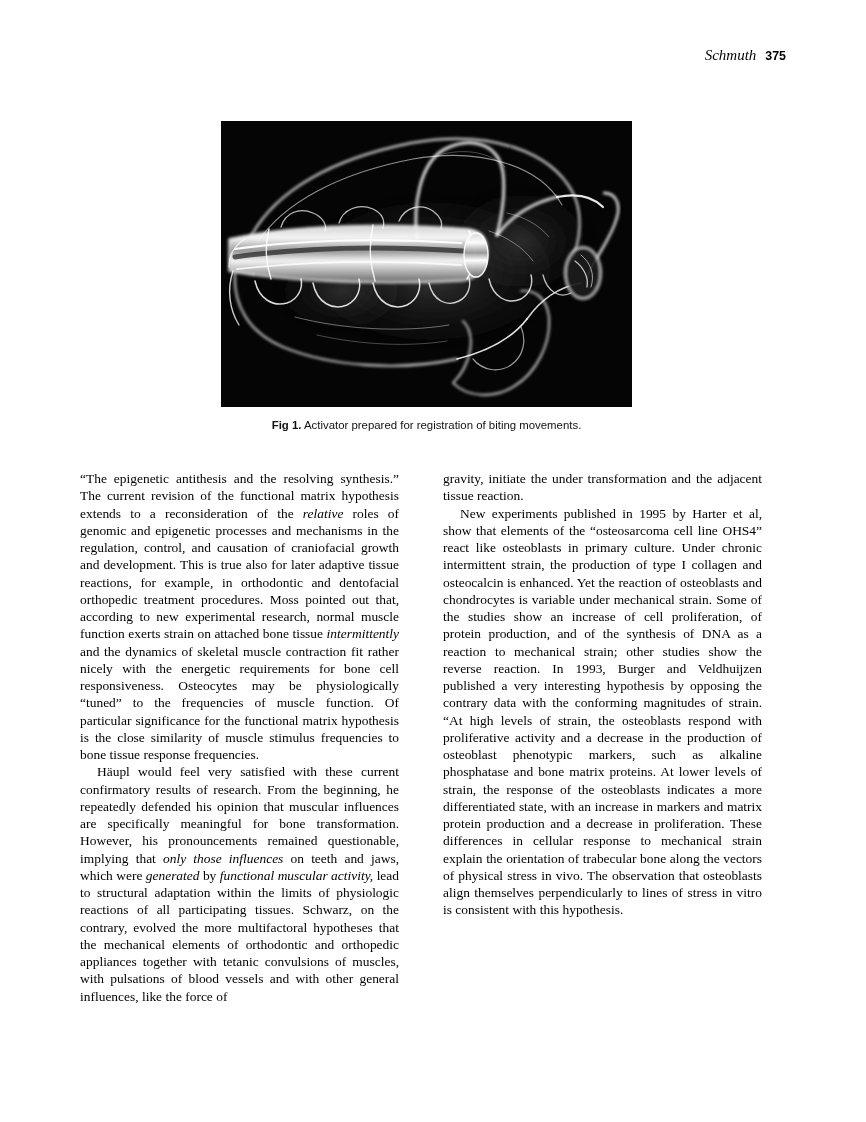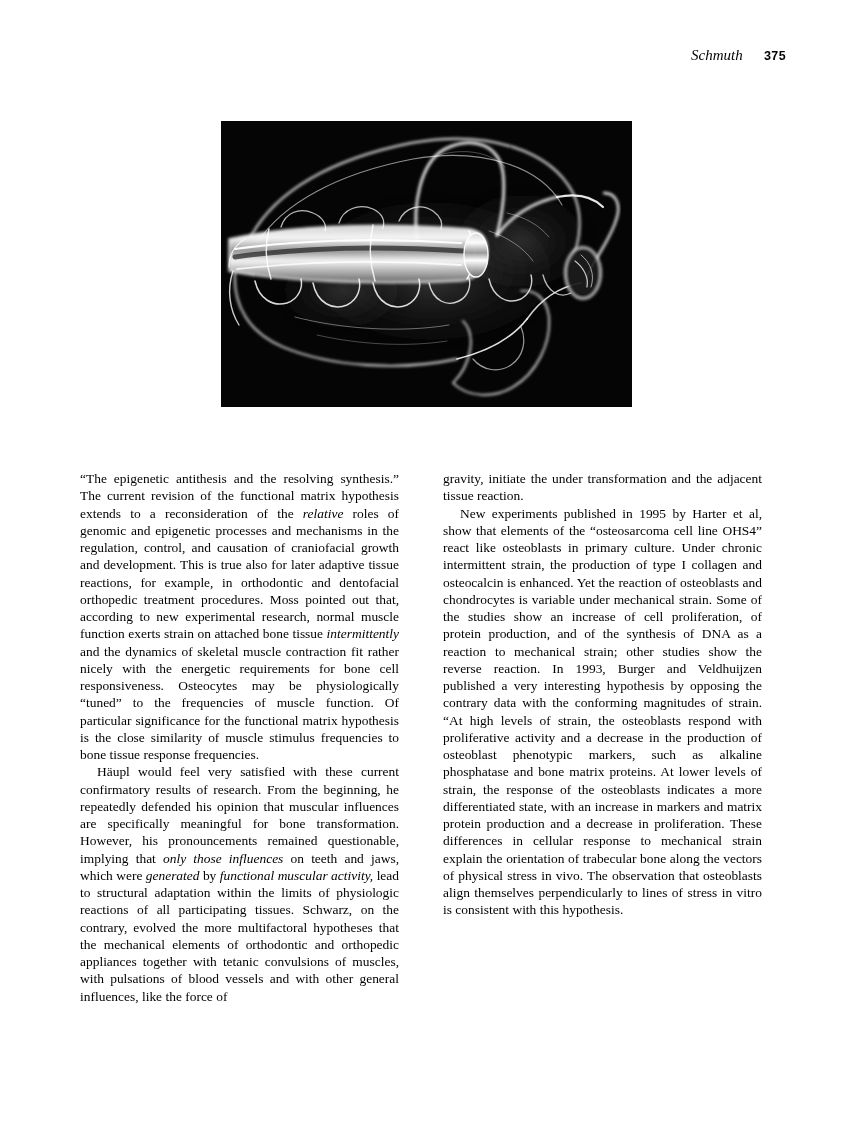--- a/index.html
+++ b/index.html
@@ -41,24 +41,24 @@
     top: 0;
     white-space: nowrap;
     line-height: 15.5px;
   }
   .rh-author {
     font-style: italic;
     font-size: 15px;
     margin-top: 24px;
   }
   .rh-page {
-    font-family: Liberation Mono, monospace;
+    font-family: Liberation Sans, sans-serif;
     font-weight: bold;
     font-size: 12.4px;
-    margin-left: 21px;
+    margin-left: 9px;
   }
 
   
   .figure-block {
     position: absolute;
     left: 221px;
     top: 121px;
     width: 411px;
   }
   .figure-image {
@@ -206,20 +206,23 @@
         <path d="M24 118 C14 124 8 134 8 146" stroke-width="1.3" opacity="0.75"></path>
 
         <path d="M74 196 C120 208 180 212 228 204" stroke-width="0.9" opacity="0.45"></path>
         <path d="M96 214 C140 224 188 226 226 220" stroke-width="0.8" opacity="0.35"></path>
         <path d="M268 110 C286 116 302 126 312 140" stroke-width="0.9" opacity="0.45"></path>
         <path d="M286 92 C304 96 318 104 328 116" stroke-width="0.9" opacity="0.4"></path>
         <path d="M212 36 C240 26 268 30 284 46" stroke-width="0.8" opacity="0.35"></path>
       </g>
     </svg>
   </div>
+  <div class="figure-caption">
+    <span class="cap-label">Fig 1.</span><span> Activator prepared for registration of biting movements.</span>
+  </div>
 </div>
 
 <div class="columns">
   <div class="column">
       <p><span>“The epigenetic antithesis and the resolving synthesis.” The current revision of the functional matrix hypothesis extends to a reconsideration of the </span><i>relative</i><span> roles of genomic and epigenetic processes and mechanisms in the regulation, control, and causation of craniofacial growth and development. This is true also for later adaptive tissue reactions, for example, in orthodontic and dentofacial orthopedic treatment procedures. Moss pointed out that, according to new experimental research, normal muscle function exerts strain on attached bone tissue </span><i>intermittently</i><span> and the dynamics of skeletal muscle contraction fit rather nicely with the energetic requirements for bone cell responsiveness. Osteocytes may be physiologically “tuned” to the frequencies of muscle function. Of particular significance for the functional matrix hypothesis is the close similarity of muscle stimulus frequencies to bone tissue response frequencies.</span></p>
       <p class="indent"><span>Häupl would feel very satisfied with these current confirmatory results of research. From the beginning, he repeatedly defended his opinion that muscular influences are specifically meaningful for bone transformation. However, his pronouncements remained questionable, implying that </span><i>only those influences</i><span> on teeth and jaws, which were </span><i>generated</i><span> by </span><i>functional muscular activity,</i><span> lead to structural adaptation within the limits of physiologic reactions of all participating tissues. Schwarz, on the contrary, evolved the more multifactoral hypotheses that the mechanical elements of orthodontic and orthopedic appliances together with tetanic convulsions of muscles, with pulsations of blood vessels and with other general influences, like the force of</span></p>
     </div>
   <div class="column">
       <p><span>gravity, initiate the under transformation and the adjacent tissue reaction.</span></p>
       <p class="indent"><span>New experiments published in 1995 by Harter et al, show that elements of the “osteosarcoma cell line OHS4” react like osteoblasts in primary culture. Under chronic intermittent strain, the production of type I collagen and osteocalcin is enhanced. Yet the reaction of osteoblasts and chondrocytes is variable under mechanical strain. Some of the studies show an increase of cell proliferation, of protein production, and of the synthesis of DNA as a reaction to mechanical strain; other studies show the reverse reaction. In 1993, Burger and Veldhuijzen published a very interesting hypothesis by opposing the contrary data with the conforming magnitudes of strain. “At high levels of strain, the osteoblasts respond with proliferative activity and a decrease in the production of osteoblast phenotypic markers, such as alkaline phosphatase and bone matrix proteins. At lower levels of strain, the response of the osteoblasts indicates a more differentiated state, with an increase in markers and matrix protein production and a decrease in proliferation. These differences in cellular response to mechanical strain explain the orientation of trabecular bone along the vectors of physical stress in vivo. The observation that osteoblasts align themselves perpendicularly to lines of stress in vitro is consistent with this hypothesis.</span></p>

